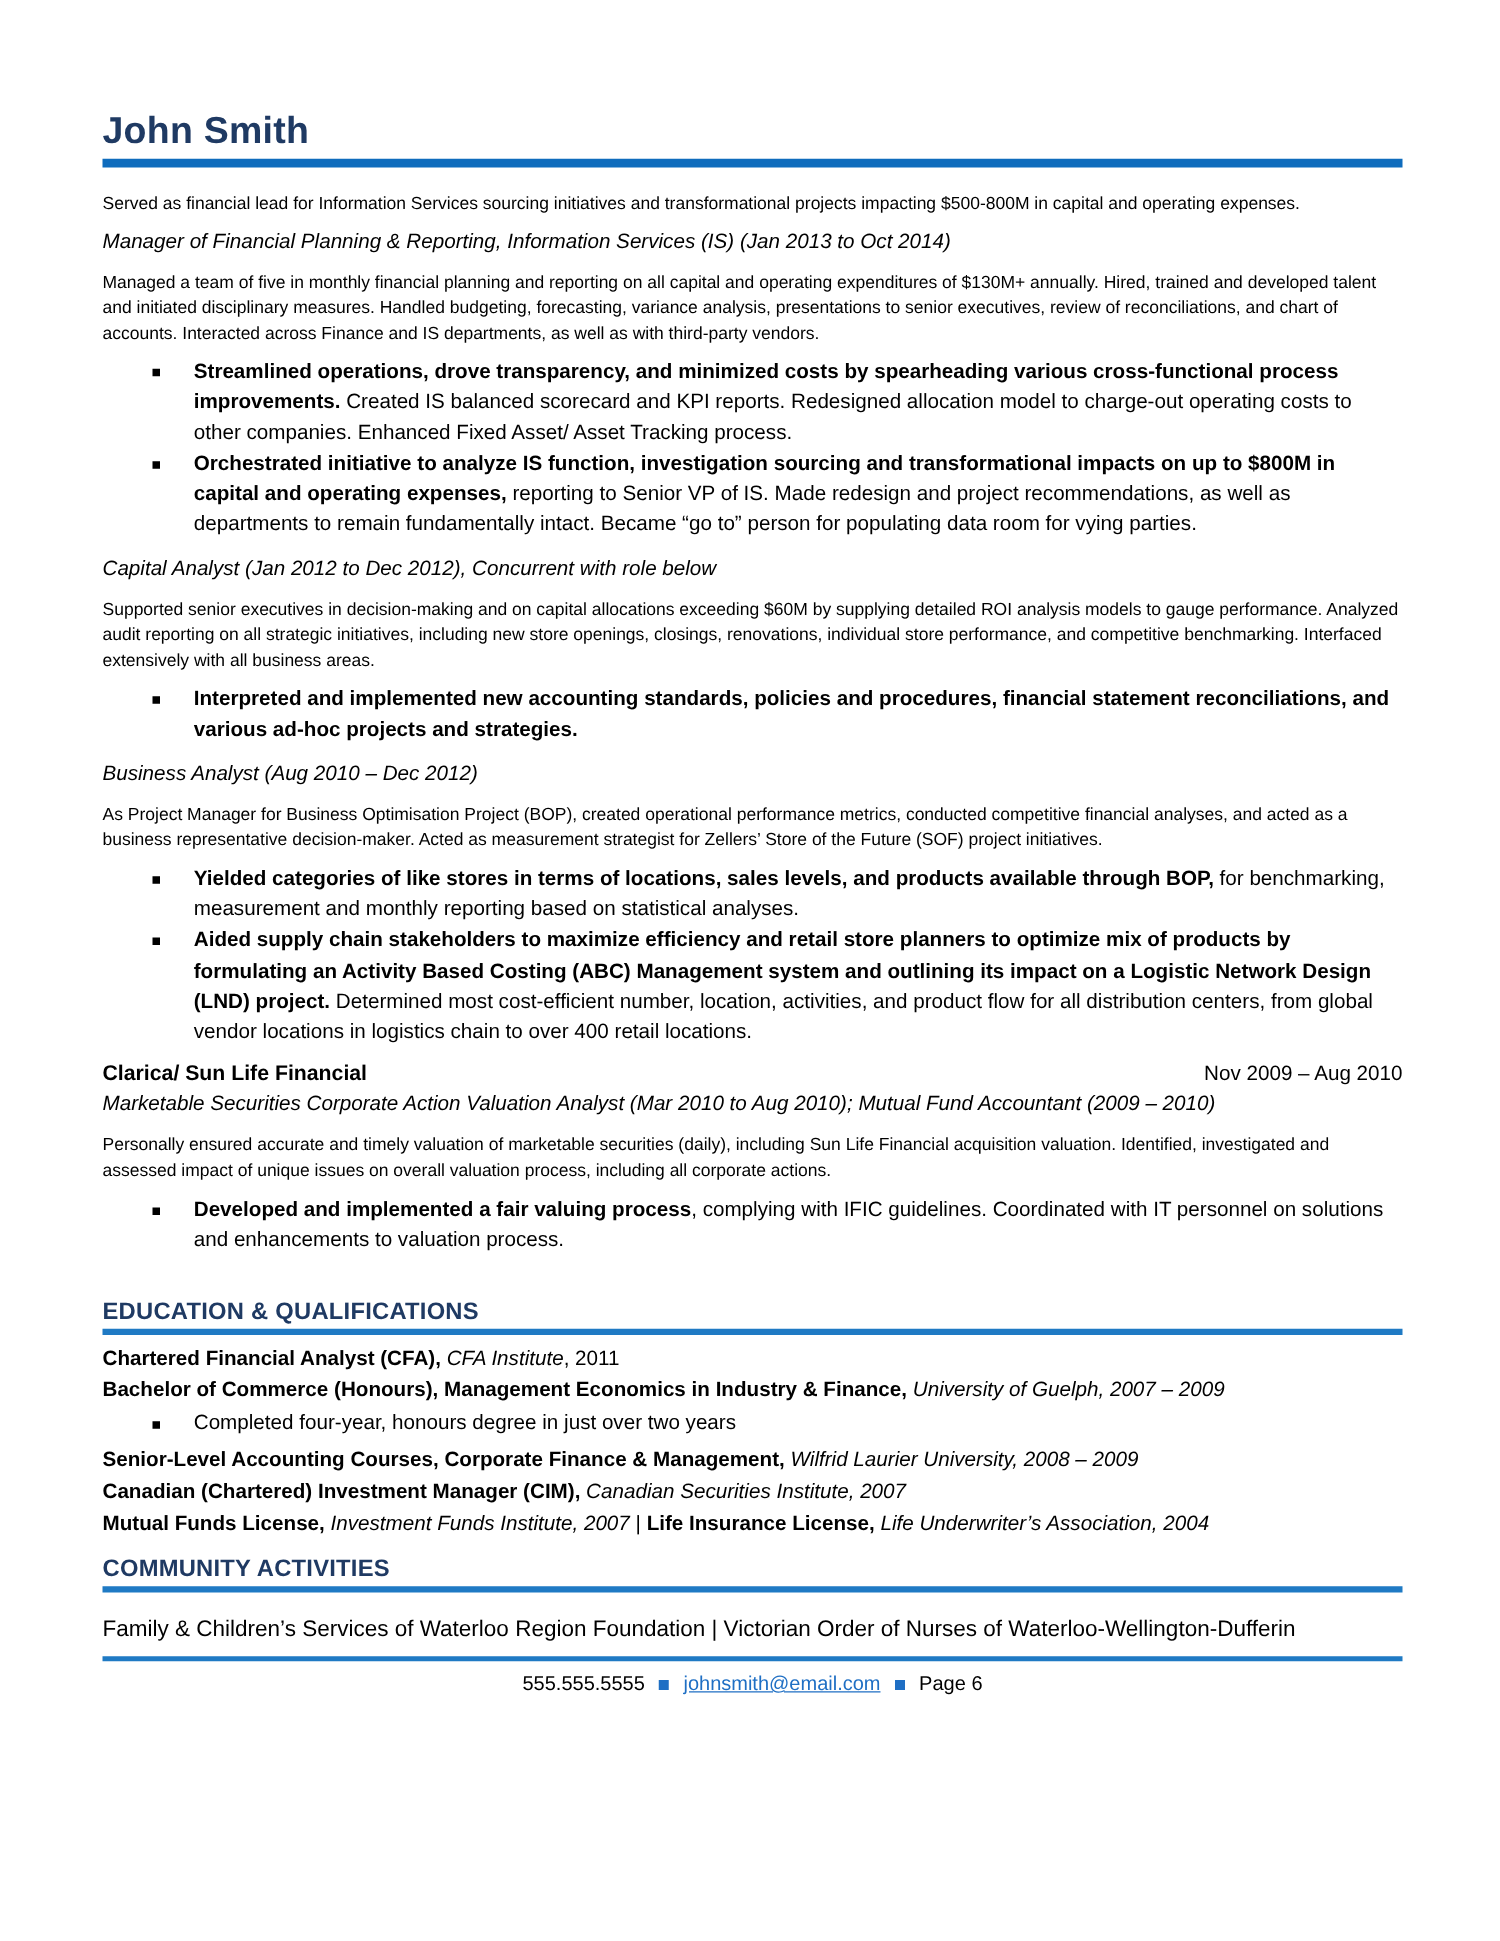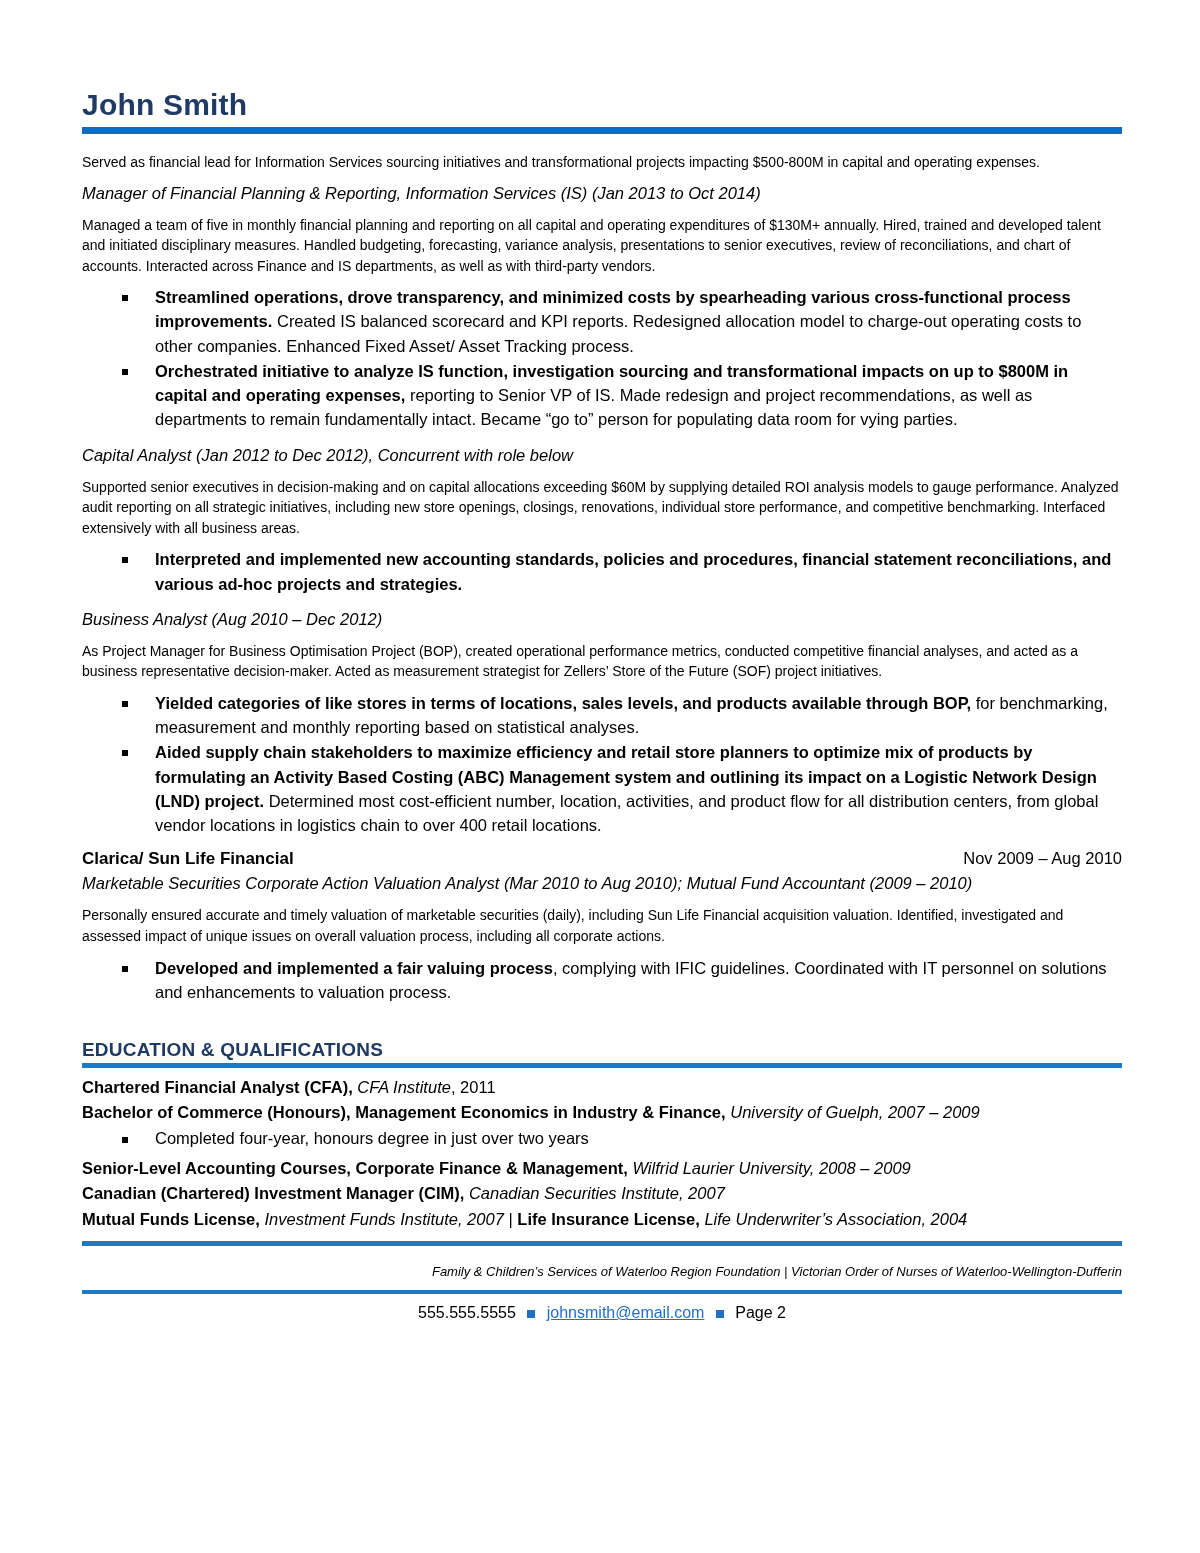--- a/index.html
+++ b/index.html
@@ -142,25 +142,24 @@
     left: 40px;
     top: 10px;
     width: 6px;
     height: 6px;
     background: #000000;
   }
   .edu-group { margin-bottom: 10px; }
 
   
   .community-text {
-    font-size: 13px;
-    text-align: right;
+    font-size: 18px;
+    text-align: left;
     padding: 9px 0 9px 0;
     line-height: 1.4;
-    font-style: italic;
   }
 
   
   .footer {
     text-align: center;
     font-size: 16px;
     padding-top: 10px;
   }
   .footer .sep {
     display: inline-block;
@@ -227,26 +226,27 @@
       <div class="edu-line"><span class="bold">Chartered Financial Analyst (CFA),</span><span class="ital"> CFA Institute</span><span>, 2011</span></div>
       <div class="edu-line"><span class="bold">Bachelor of Commerce (Honours), Management Economics in Industry &amp; Finance,</span><span class="ital"> University of Guelph, 2007 – 2009</span><span></span></div>
       <ul class="edu-bullets">
         <li>Completed four-year, honours degree in just over two years</li>
       </ul>
       <div class="edu-line"><span class="bold">Senior-Level Accounting Courses, Corporate Finance &amp; Management,</span><span class="ital"> Wilfrid Laurier University, 2008 – 2009</span></div>
       <div class="edu-line"><span class="bold">Canadian (Chartered) Investment Manager (CIM),</span><span class="ital"> Canadian Securities Institute, 2007</span></div>
       <div class="edu-line"><span class="bold">Mutual Funds License,</span><span class="ital"> Investment Funds Institute, 2007</span><span> | </span><span class="bold">Life Insurance License,</span><span class="ital"> Life Underwriter’s Association, 2004</span></div>
     </div>
 
+    <div class="section-heading">COMMUNITY ACTIVITIES</div>
     <div class="rule-section"></div>
     <div class="community-text">Family &amp; Children’s Services of Waterloo Region Foundation | Victorian Order of Nurses of Waterloo-Wellington-Dufferin</div>
     <div class="rule-thin"></div>
 
     <div class="footer">
       <span>555.555.5555</span>
       <span class="sep"></span>
       <a class="email" href="#">johnsmith@email.com</a>
       <span class="sep"></span>
-      <span>Page 2</span>
+      <span>Page 6</span>
     </div>
 
   </div>
 </div>
 
 </body></html>

